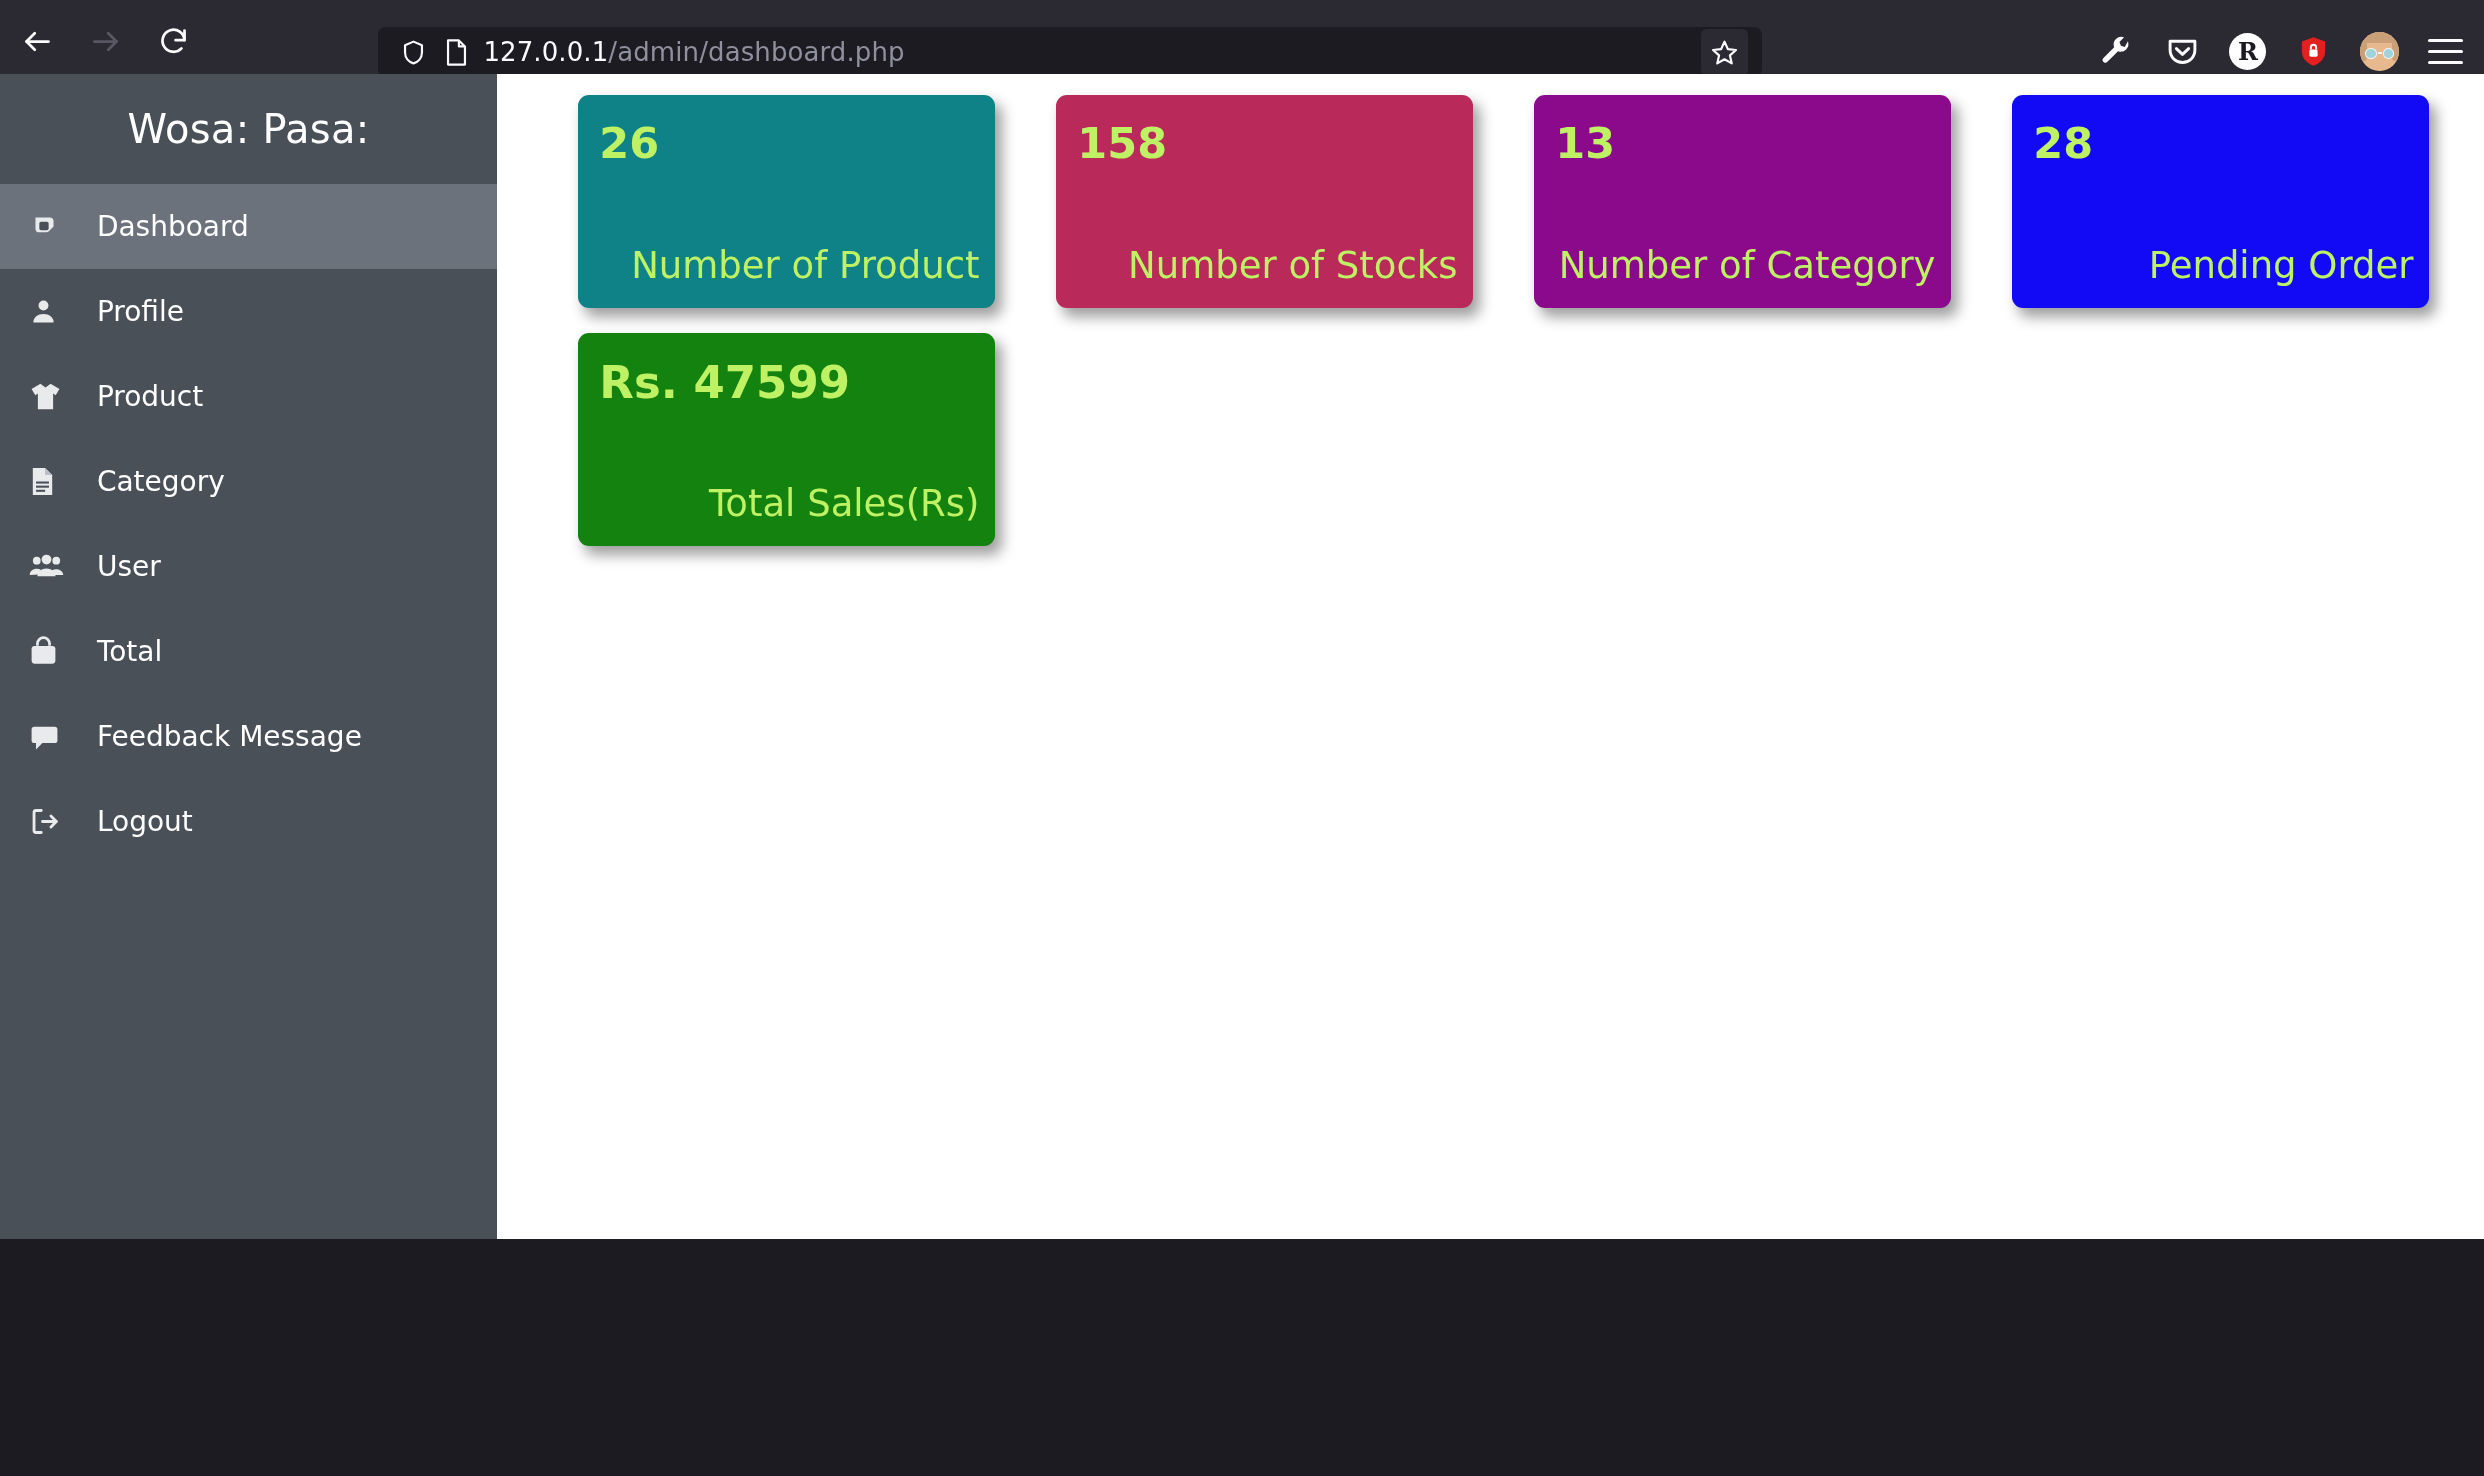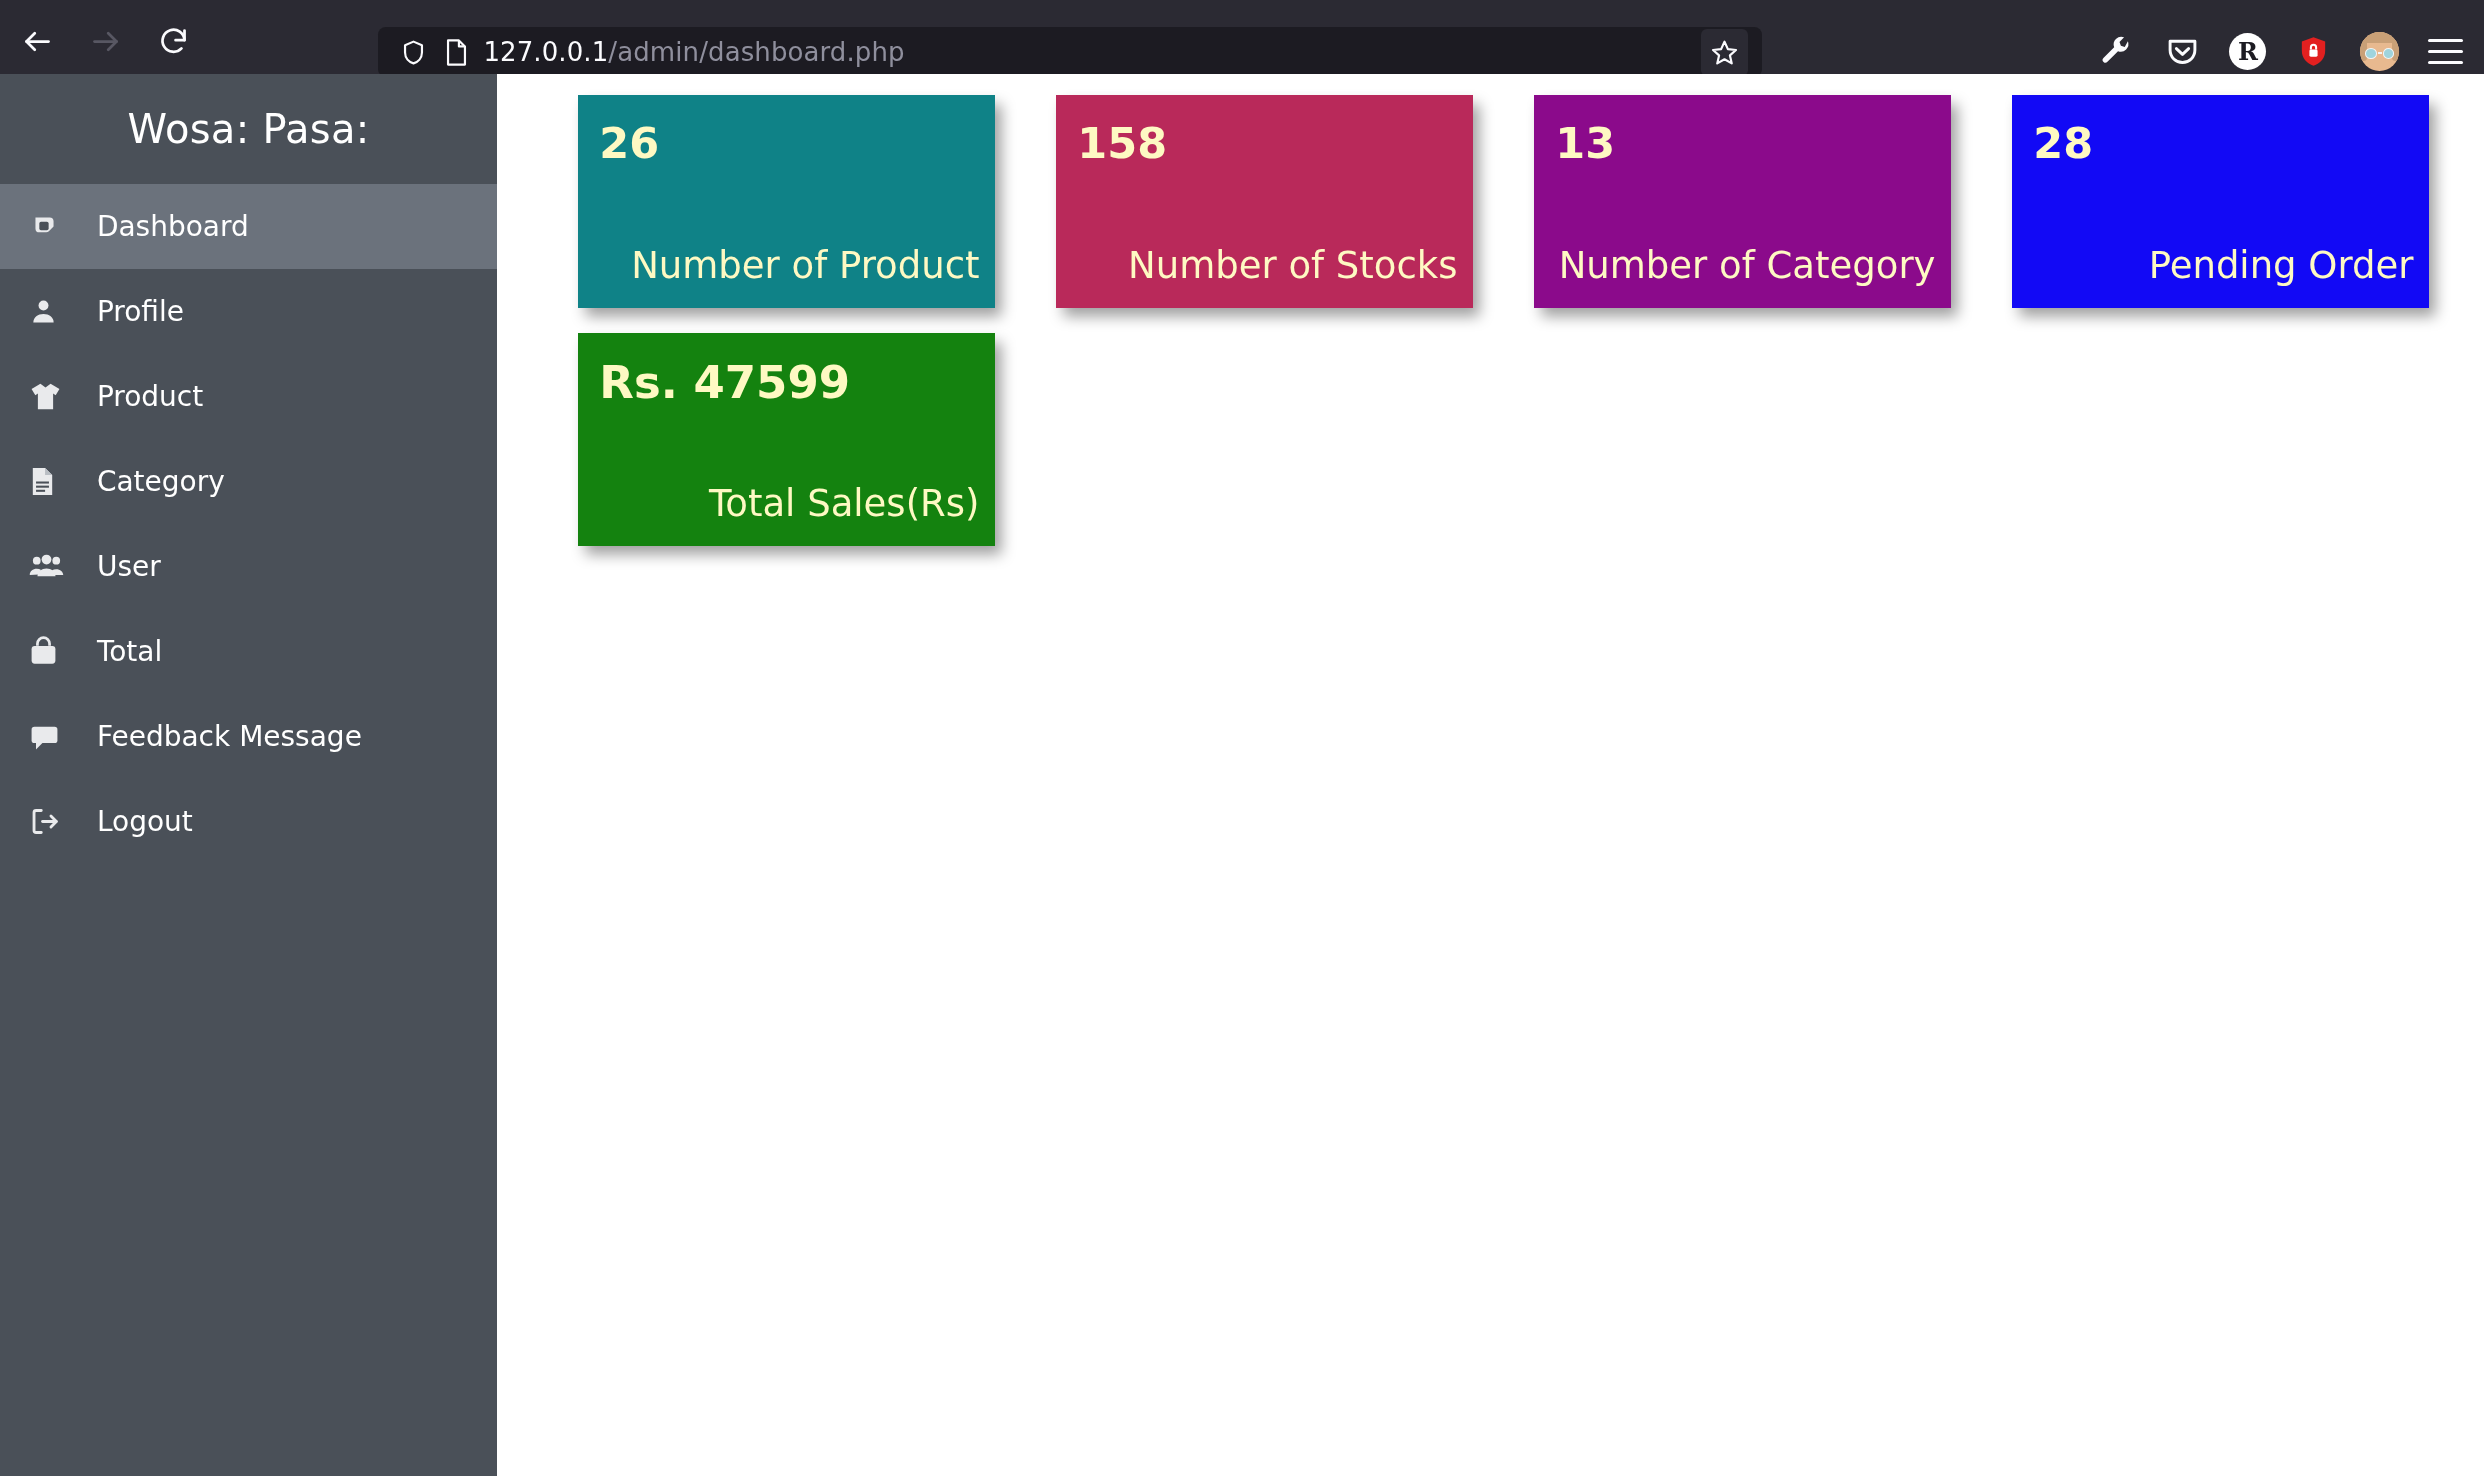--- a/index.html
+++ b/index.html
@@ -78,21 +78,21 @@
   .avatar-face .glass-l, .avatar-face .glass-r {
     position:absolute; top:16.5px; width:11.6px; height:10.7px;
     border:1.9px solid #f5f5f5; border-radius:50%; background:#9fd4dd;
   }
   .avatar-face .glass-l { left:4.9px; }
   .avatar-face .glass-r { right:4.9px; }
   .avatar-face .bridge { position:absolute; top:20.4px; left:18.4px; width:3.9px; height:1.9px; background:#f5f5f5; }
 
   
   #page {
-    position:absolute; left:0; top:74px; width:2484px; height:1403px;
+    position:absolute; left:0; top:74px; width:2484px; height:1165px;
     background:#ffffff; overflow:hidden;
   }
 
   
   #sidebar {
     position:absolute; left:0; top:0; width:497px; height:1403px;
     background:#4a5058;
   }
   #sidebar-brand {
     height:110px; display:flex; align-items:center; justify-content:center;
@@ -112,21 +112,21 @@
 
   
   #content { position:absolute; left:497px; top:0; right:0; bottom:0; background:#ffffff; }
   #cards-row {
     position:absolute; left:81px; top:21.3px;
     display:flex; gap:61px;
   }
   .stat-card {
     width:417px; height:213px;
     box-shadow:6.8px 8.7px 13.6px rgba(0,0,0,.38);
-    position:relative; color:#fef9c3;
+    position:relative; color:#bef264;border-radius:11px;
   }
   .stat-card .num {
     position:absolute; left:21.3px; top:27px;
     font-size:43px; font-weight:bold; line-height:1;
   }
   .stat-card .cap {
     position:absolute; right:15.5px; bottom:21.3px;
     font-size:37px; line-height:1.1; white-space:nowrap;
   }
   #sales-row { position:absolute; left:81px; top:259px; }

